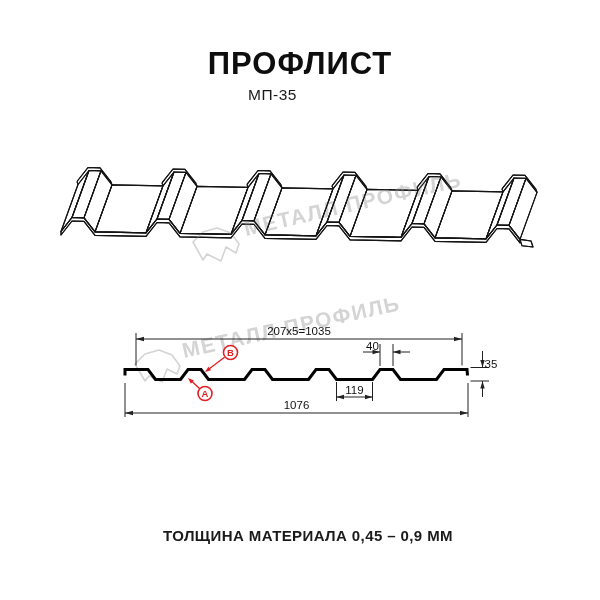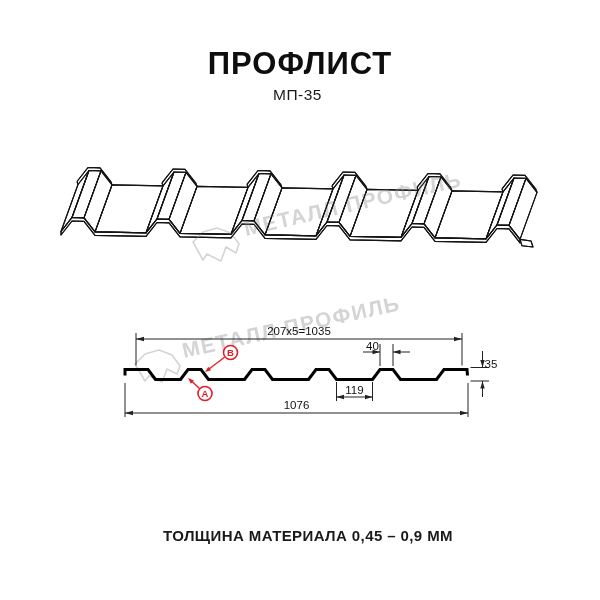--- a/index.html
+++ b/index.html
@@ -1,21 +1,21 @@
 <!DOCTYPE html>
 <html><head>
 <meta charset="utf-8">
 <style>
   html,body{margin:0;padding:0;background:#fff;}
   .page{position:relative;width:600px;height:600px;background:#fff;overflow:hidden;
         font-family:"Liberation Sans",sans-serif;}
   .title{position:absolute;top:46px;left:0;width:600px;text-align:center;
          font-size:31px;font-weight:800;letter-spacing:1px;color:#0e0e0e;}
   .subtitle{position:absolute;top:86px;left:0;width:545px;text-align:center;
-            font-size:15.5px;font-weight:500;letter-spacing:.5px;color:#1a1a1a;padding-left:25px;}
+            font-size:15.5px;font-weight:500;letter-spacing:.5px;color:#1a1a1a;}
   .footer{position:absolute;top:527px;left:0;width:600px;text-align:center;
           font-size:15px;font-weight:600;letter-spacing:.4px;color:#1a1a1a;margin-left:8px;}
   svg{position:absolute;top:0;left:0;}
   .dimtxt{font-size:11.5px;fill:#111;font-family:"Liberation Sans",sans-serif;}
   .wmtxt{font-size:21px;font-weight:700;letter-spacing:1.5px;fill:#d4d4d4;
          font-family:"Liberation Sans",sans-serif;}
   .lbl{font-size:9.5px;font-weight:700;font-family:"Liberation Sans",sans-serif;}
 </style>
 </head>
 <body>

